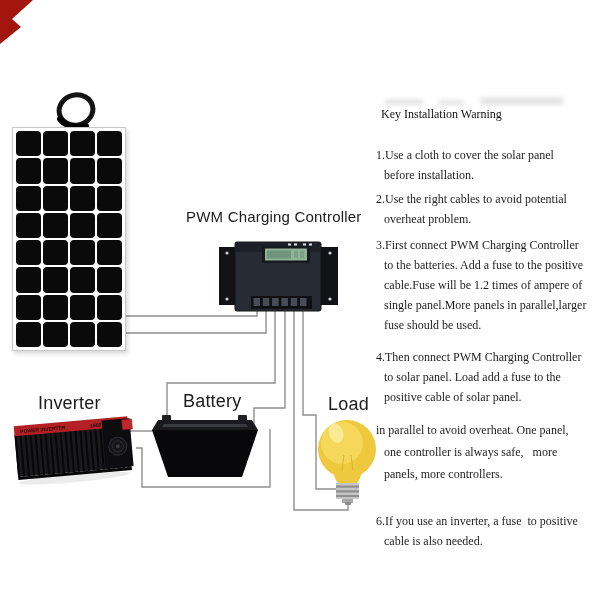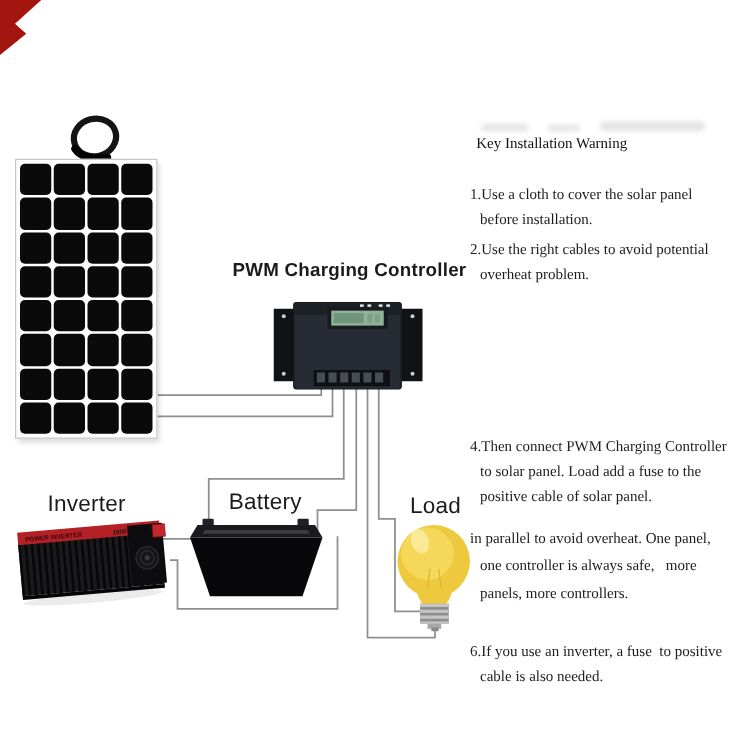--- a/index.html
+++ b/index.html
@@ -3,21 +3,21 @@
 <meta charset="utf-8">
 <style>
   html,body{margin:0;padding:0;background:#fff;}
   body{width:600px;height:600px;position:relative;overflow:hidden;
        font-family:"Liberation Sans",sans-serif;color:#1b1b1b;}
   .stage{position:absolute;left:0;top:0;width:600px;height:600px;}
   svg.layer{position:absolute;left:0;top:0;z-index:1;}
 
   .lbl{position:absolute;z-index:3;color:#1b1b1b;letter-spacing:.2px;}
   .lbl-solar{left:31px;top:66px;font-size:18px;}
-  .lbl-ctrl{left:186px;top:208px;font-size:15px;font-weight:bold;}
+  .lbl-ctrl{left:186px;top:208px;font-size:15px;}
   .lbl-inv{left:38px;top:393px;font-size:18px;}
   .lbl-bat{left:183px;top:391px;font-size:18px;text-align:center;}
   .lbl-load{left:328px;top:394px;font-size:18px;}
 
   .solar-panel{position:absolute;left:12px;top:127px;width:114px;height:224px;z-index:2;
     background:#fff;border:1px solid #c6c6c6;box-shadow:2px 3px 4px rgba(0,0,0,.14);
     padding:3px;display:grid;grid-template-columns:repeat(4,1fr);
     grid-template-rows:repeat(8,1fr);gap:2px;box-sizing:border-box;}
   .solar-panel .cell{background:#0a0a0b;border-radius:4px;}
 
@@ -168,20 +168,27 @@
   <div class="warn-title">Key Installation Warning</div>
 
   <div class="warn-item wi-1">
     <div>1.Use a cloth to cover the solar panel</div>
     <div>before installation.</div>
   </div>
   <div class="warn-item wi-2">
     <div>2.Use the right cables to avoid potential</div>
     <div>overheat problem.</div>
   </div>
+  <div class="warn-item wi-3">
+    <div>3.First connect PWM Charging Controller</div>
+    <div>to the batteries. Add a fuse to the positive</div>
+    <div>cable.Fuse will be 1.2 times of ampere of</div>
+    <div>single panel.More panels in parallel,larger</div>
+    <div>fuse should be used.</div>
+  </div>
   <div class="warn-item wi-4">
     <div>4.Then connect PWM Charging Controller</div>
     <div>to solar panel. Load add a fuse to the</div>
     <div>positive cable of solar panel.</div>
   </div>
   <div class="warn-item wi-5">
     <div>in parallel to avoid overheat. One panel,</div>
     <div>one controller is always safe,   more</div>
     <div>panels, more controllers.</div>
   </div>

